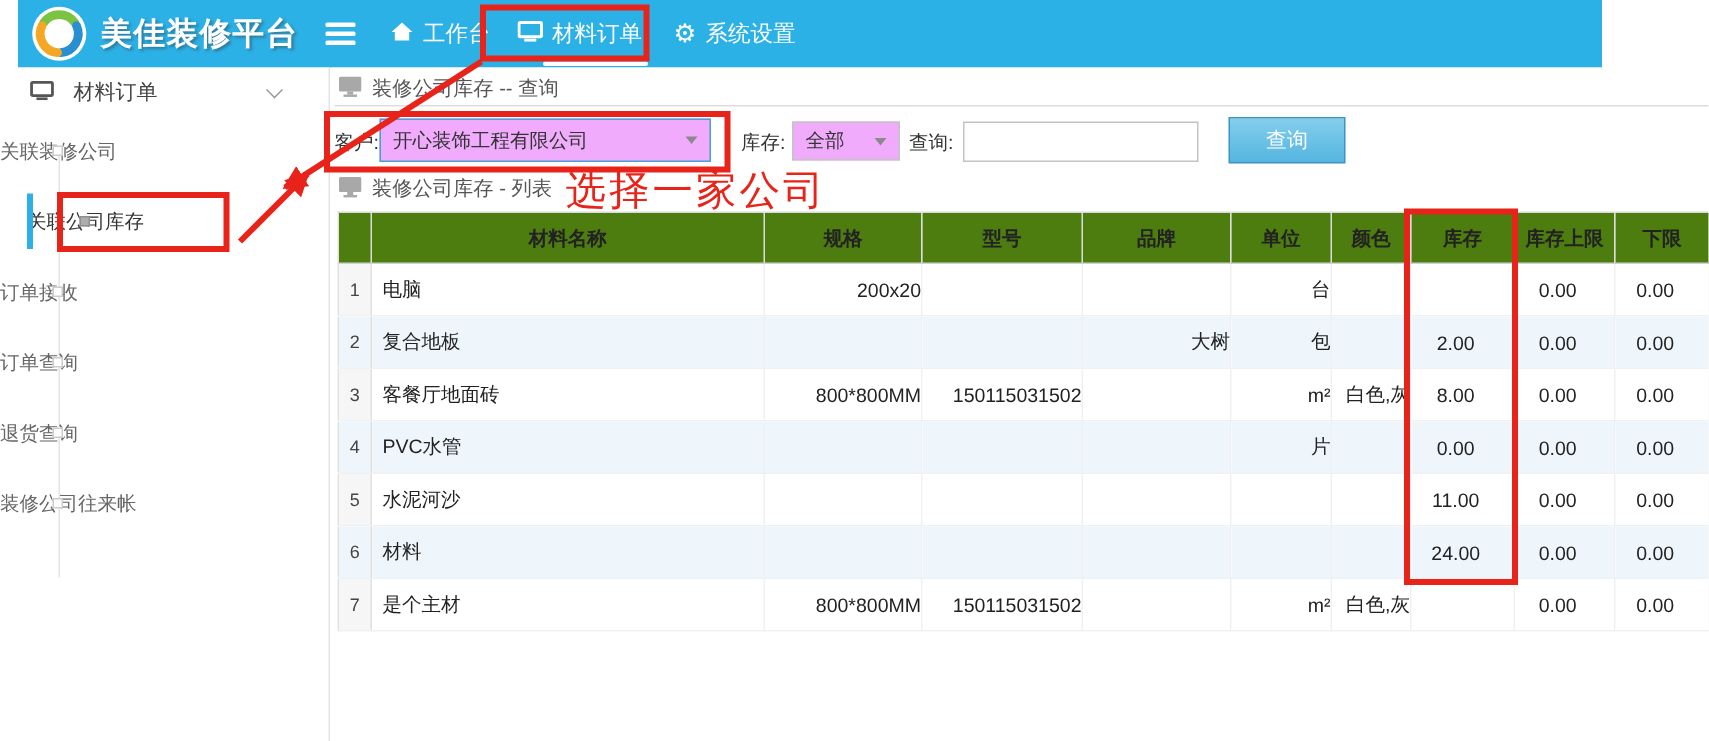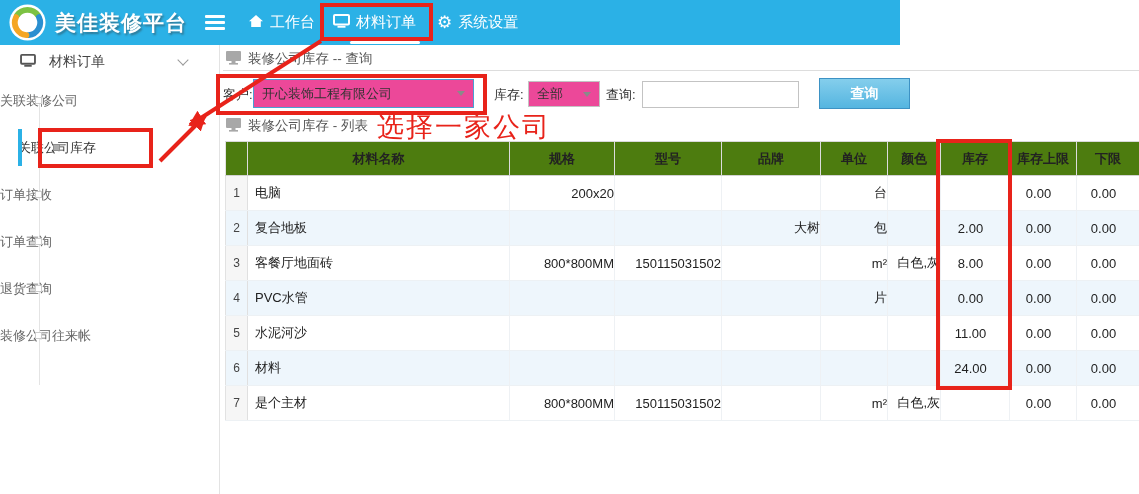--- a/index.html
+++ b/index.html
@@ -1,21 +1,21 @@
 <!DOCTYPE html>
 <html><head>
 <meta charset="utf-8">
 <style>
   * { box-sizing:border-box; margin:0; padding:0; }
   html,body { width:1139px; height:494px; }
   body { position:relative; overflow:hidden; background:#fff;
          font-family:"Liberation Sans","DejaVu Sans",sans-serif; }
 
   
-  .topbar { position:absolute; left:0; top:0; width:900px; height:45px; background:#2bb1e6; }
+  .topbar { position:absolute; left:12px; top:0; width:1056px; height:45px; background:#2bb1e6; }
   .logo { position:absolute; left:8px; top:3px; width:39px; height:39px; }
   .brand { position:absolute; left:55px; top:0; height:45px; line-height:45px; color:#fff;
            font-size:21px; font-weight:bold; letter-spacing:1px;
            text-shadow:1.5px 1.5px 2px rgba(50,50,50,.45); }
   .hamburger { position:absolute; left:205px; top:15px; width:20px; height:16px;
                background:none; border:none; cursor:pointer; }
   .hamburger i { display:block; height:3px; background:#fff; margin-bottom:3px; border-radius:1px; }
   .nav-item { position:absolute; top:0; height:45px; display:flex; align-items:center; gap:6px;
               color:#fff; font-size:15px; text-decoration:none; cursor:pointer; }
   #nav-workbench { left:248px; } #nav-orders { left:333px; } #nav-settings { left:437px; }
@@ -44,31 +44,31 @@
 
   
   .content { position:absolute; left:221px; top:45px; width:918px; height:449px; background:#fff; }
   .sec-title { position:absolute; left:5px; display:flex; align-items:center; gap:7px;
                font-size:13.5px; color:#555; }
   #sec1 { top:5px; } #sec2 { top:72px; }
   .sep { position:absolute; left:2px; right:0; top:25px; border-top:1px solid #ddd; }
 
   .lbl { position:absolute; font-size:13px; color:#333; top:41px;text-align:center; }
   #lbl-customer { left:2px; } #lbl-stock { left:273px; } #lbl-search { left:385px; }
-  .combo { position:absolute; background:#ec4899; display:flex; align-items:center; cursor:pointer; }
+  .combo { position:absolute; background:#f0abfc; display:flex; align-items:center; cursor:pointer; }
   .combo-client { left:32px; top:34px; width:221px; height:29px; border:1px solid #4a9fd4; }
   .combo-stock  { left:307px; top:36px; width:72px; height:26px; border:1px solid #c3c3c3; }
   .combo-text { flex:1; padding-left:8px; font-size:13px; color:#333; white-space:nowrap; }
   .caret { width:0; height:0; border-left:4px solid transparent; border-right:4px solid transparent;
            border-top:5px solid #8a8a8a; margin-right:8px; }
   .search-input { position:absolute; left:421px; top:36px; width:157px; height:27px;
                   border:1px solid #c3c3c3; padding:0 6px; font-size:13px; font-family:inherit; }
-  .query-btn { position:absolute; left:598px; top:33px; width:91px; height:31px;
+  .query-btn { position:absolute; left:598px; top:33px; width:78px; height:31px;
                background:linear-gradient(180deg,#84ceec,#55b5e0); border:1px solid #3d92c4;
-               color:#fff; font-size:14px; cursor:pointer; font-family:inherit;font-weight:bold; }
+               color:#fff; font-size:14px; cursor:pointer; font-family:inherit; }
 
   
   .grid { position:absolute; left:4px; top:96px; width:914px; border-collapse:collapse;
           table-layout:fixed; border-top:1px solid #d9d9d9; border-left:1px solid #e2e2e2; }
   .grid th { height:34px; background:#4d7c0f; font-size:13px; font-weight:bold; color:#222;
              text-align:center; border-right:1px solid #dcdcdc; border-bottom:1px solid #d2d2d2; }
   .grid td { height:35px; font-size:13px; color:#222; background:#fff;
              border-right:1px solid #eef1f4; border-bottom:1px solid #edf1f4;
              overflow:hidden; white-space:nowrap; }
   .grid tr.stripe td { background:#eef6fc; }

